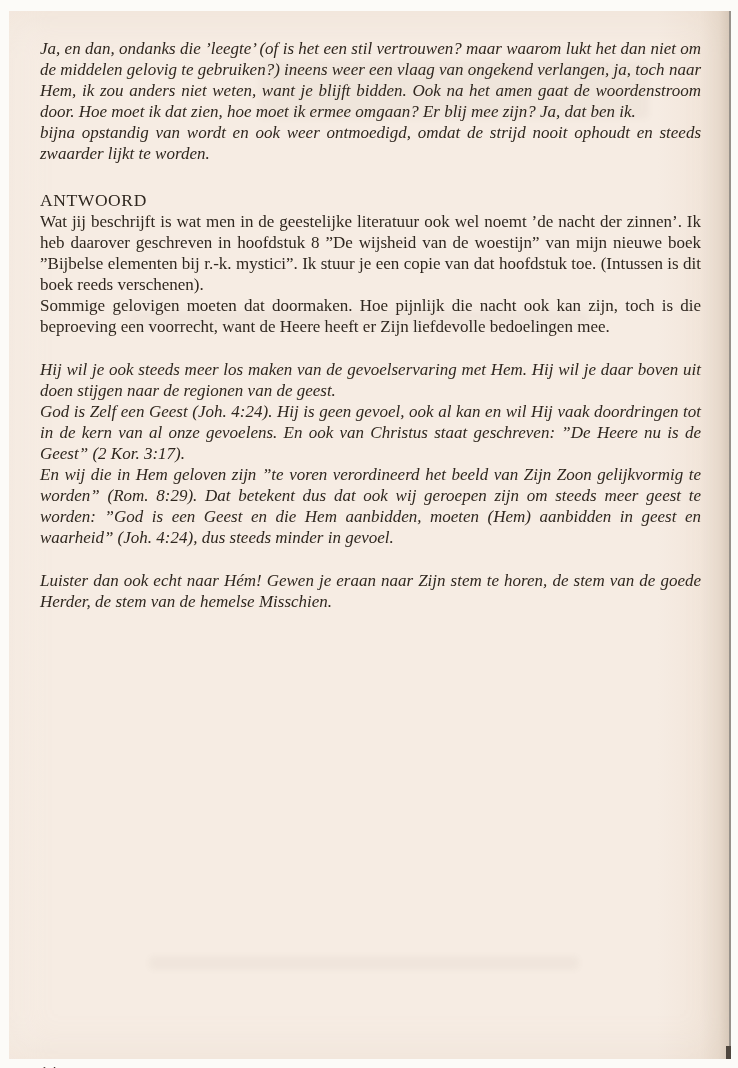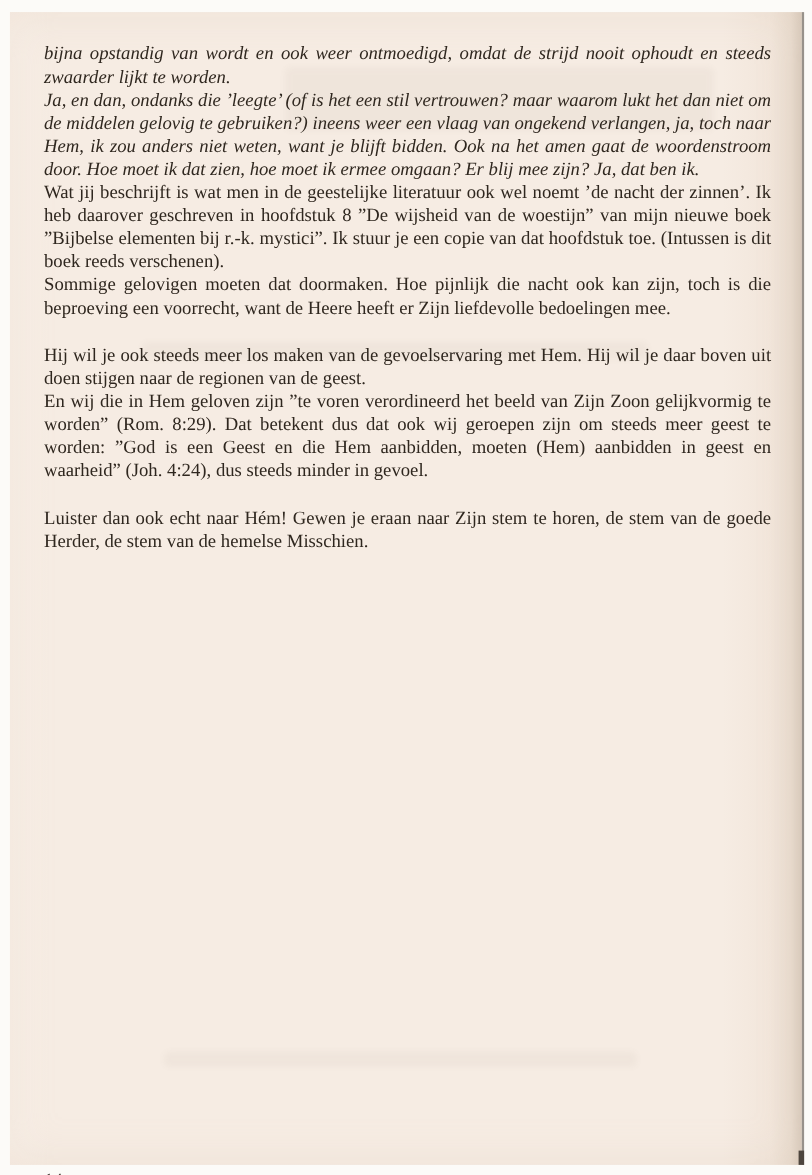--- a/index.html
+++ b/index.html
@@ -43,21 +43,21 @@
   }
   .answer-heading {
     margin: 26px 0 0 0;
     font-size: 17.5px;
     font-weight: normal;
     letter-spacing: 0.6px;
     line-height: 21px;
     text-align: left;
   }
   .answer-group p { margin: 0; }
-  .answer-group + .answer-group { margin-top: 22px; }
+  .answer-group + .answer-group { margin-top: 22px; font-style: italic; }
   .page-number {
     position: absolute;
     left: 31px; top: 1052px;
     font-family: "Liberation Serif", serif;
     font-size: 17px;
     color: #3b332b;
   }
   .bleed-ghost {
     position: absolute;
     background: #6b5a48;
@@ -75,32 +75,34 @@
 
 <div class="scan-page">
 
   <div class="bleed-ghost bleed-1"></div>
   <div class="bleed-ghost bleed-2"></div>
   <div class="bleed-ghost bleed-3"></div>
 
   <div class="text-column">
 
     <div class="intro-block">
+      <p>Ja, en dan, ondanks die ’leegte’ (of is het een stil vertrouwen? maar waarom lukt het dan niet om de middelen gelovig te gebruiken?) ineens weer een vlaag van ongekend verlangen, ja, toch naar Hem, ik zou anders niet weten, want je blijft bidden. Ook na het amen gaat de woordenstroom door. Hoe moet ik dat zien, hoe moet ik ermee omgaan? Er blij mee zijn? Ja, dat ben ik.</p>
       <p>bijna opstandig van wordt en ook weer ontmoedigd, omdat de strijd nooit ophoudt en steeds zwaarder lijkt te worden.</p>
-      <p>Ja, en dan, ondanks die ’leegte’ (of is het een stil vertrouwen? maar waarom lukt het dan niet om de middelen gelovig te gebruiken?) ineens weer een vlaag van ongekend verlangen, ja, toch naar Hem, ik zou anders niet weten, want je blijft bidden. Ook na het amen gaat de woordenstroom door. Hoe moet ik dat zien, hoe moet ik ermee omgaan? Er blij mee zijn? Ja, dat ben ik.</p>
     </div>
 
+    <h2 class="answer-heading">ANTWOORD</h2>
 
     <div class="answer-group">
       <p>Wat jij beschrijft is wat men in de geestelijke literatuur ook wel noemt ’de nacht der zinnen’. Ik heb daarover geschreven in hoofdstuk 8 ”De wijsheid van de woestijn” van mijn nieuwe boek ”Bijbelse elementen bij r.-k. mystici”. Ik stuur je een copie van dat hoofdstuk toe. (Intussen is dit boek reeds verschenen).</p>
       <p>Sommige gelovigen moeten dat doormaken. Hoe pijnlijk die nacht ook kan zijn, toch is die beproeving een voorrecht, want de Heere heeft er Zijn liefdevolle bedoelingen mee.</p>
     </div>
 
     <div class="answer-group">
       <p>Hij wil je ook steeds meer los maken van de gevoelservaring met Hem. Hij wil je daar boven uit doen stijgen naar de regionen van de geest.</p>
+      <p>God is Zelf een Geest (Joh. 4:24). Hij is geen gevoel, ook al kan en wil Hij vaak doordringen tot in de kern van al onze gevoelens. En ook van Christus staat geschreven: ”De Heere nu is de Geest” (2 Kor. 3:17).</p>
       <p>En wij die in Hem geloven zijn ”te voren verordineerd het beeld van Zijn Zoon gelijkvormig te worden” (Rom. 8:29). Dat betekent dus dat ook wij geroepen zijn om steeds meer geest te worden: ”God is een Geest en die Hem aanbidden, moeten (Hem) aanbidden in geest en waarheid” (Joh. 4:24), dus steeds minder in gevoel.</p>
     </div>
 
     <div class="answer-group">
       <p>Luister dan ook echt naar Hém! Gewen je eraan naar Zijn stem te horen, de stem van de goede Herder, de stem van de hemelse Misschien.</p>
     </div>
 
 
   </div>
 

